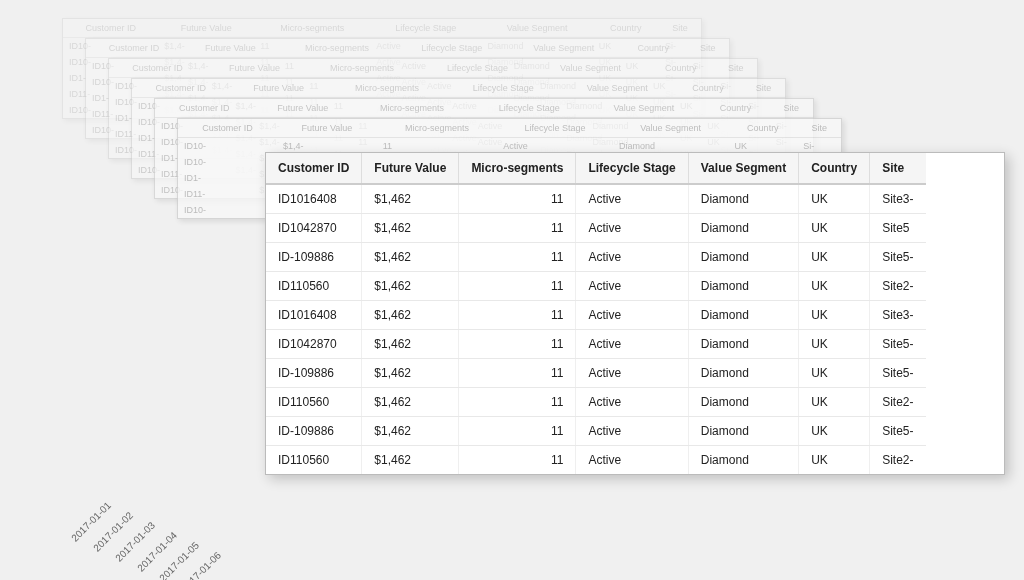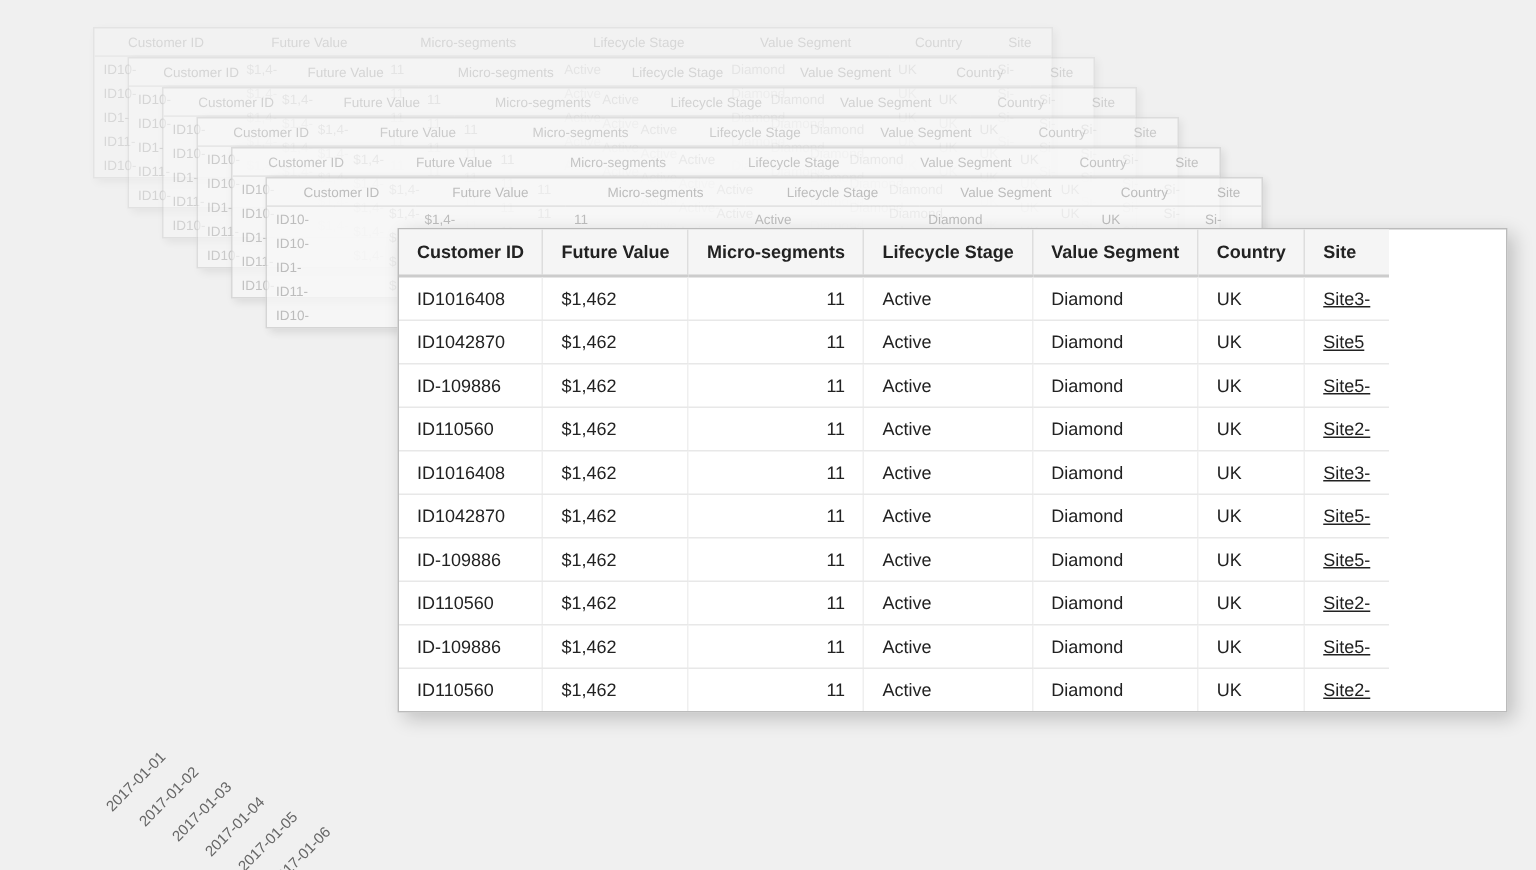--- a/index.html
+++ b/index.html
@@ -86,21 +86,20 @@
 
     .main-table-wrapper table td {
       padding: 7px 12px;
       border-bottom: 1px solid #e8e8e8;
       border-right: 1px solid #efefef;
       white-space: nowrap;
     }
 
     .main-table-wrapper table td:last-child {
       border-right: none;
-      text-decoration: underline;
     }
 
     .main-table-wrapper table tr:last-child td {
       border-bottom: none;
     }
   </style>
 </head>
 <body>
 
 <div class="scene">

